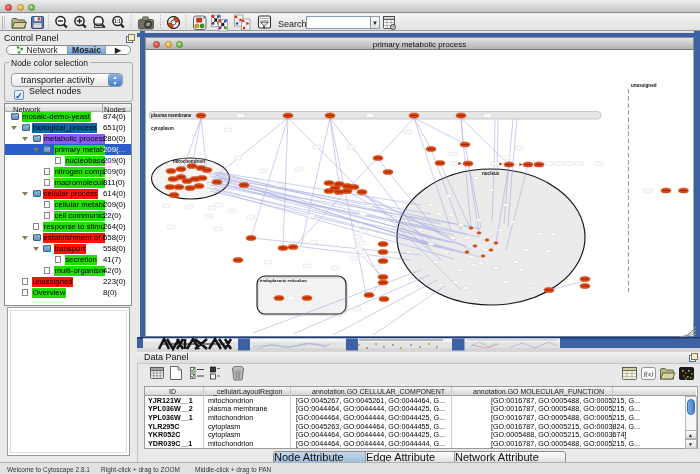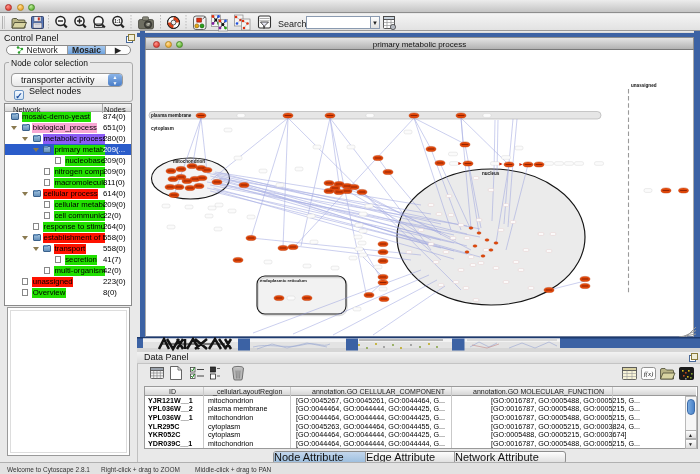--- a/index.html
+++ b/index.html
@@ -231,21 +231,21 @@
     <span class="h2">Nodes</span>
   </div>
 <div class="trow" style="top:111px;background:transparent">
     <span class="fold" style="left:6.0px"></span>
     <span class="tname" style="left:16.5px;max-width:83.5px;background:#21e000">mosaic-demo-yeast</span>
     <span class="tval" style="color:#000">874(0)</span>
   </div>
 <div class="trow" style="top:122px;background:transparent">
     <span class="arr" style="left:6.3px"></span>
     <span class="fold" style="left:16.8px"></span>
-    <span class="tname" style="left:27.3px;max-width:72.7px;background:#f9a8d4">biological_process</span>
+    <span class="tname" style="left:27.3px;max-width:72.7px;background:#0369a1">biological_process</span>
     <span class="tval" style="color:#000">651(0)</span>
   </div>
 <div class="trow" style="top:133px;background:transparent">
     <span class="arr" style="left:17.1px"></span>
     <span class="fold" style="left:27.6px"></span>
     <span class="tname" style="left:38.1px;max-width:61.9px;background:#8b5cf6">metabolic process</span>
     <span class="tval" style="color:#000">280(0)</span>
   </div>
 <div class="trow" style="top:144px;background:#2A5CCA">
     <span class="arr" style="left:27.9px"></span>

